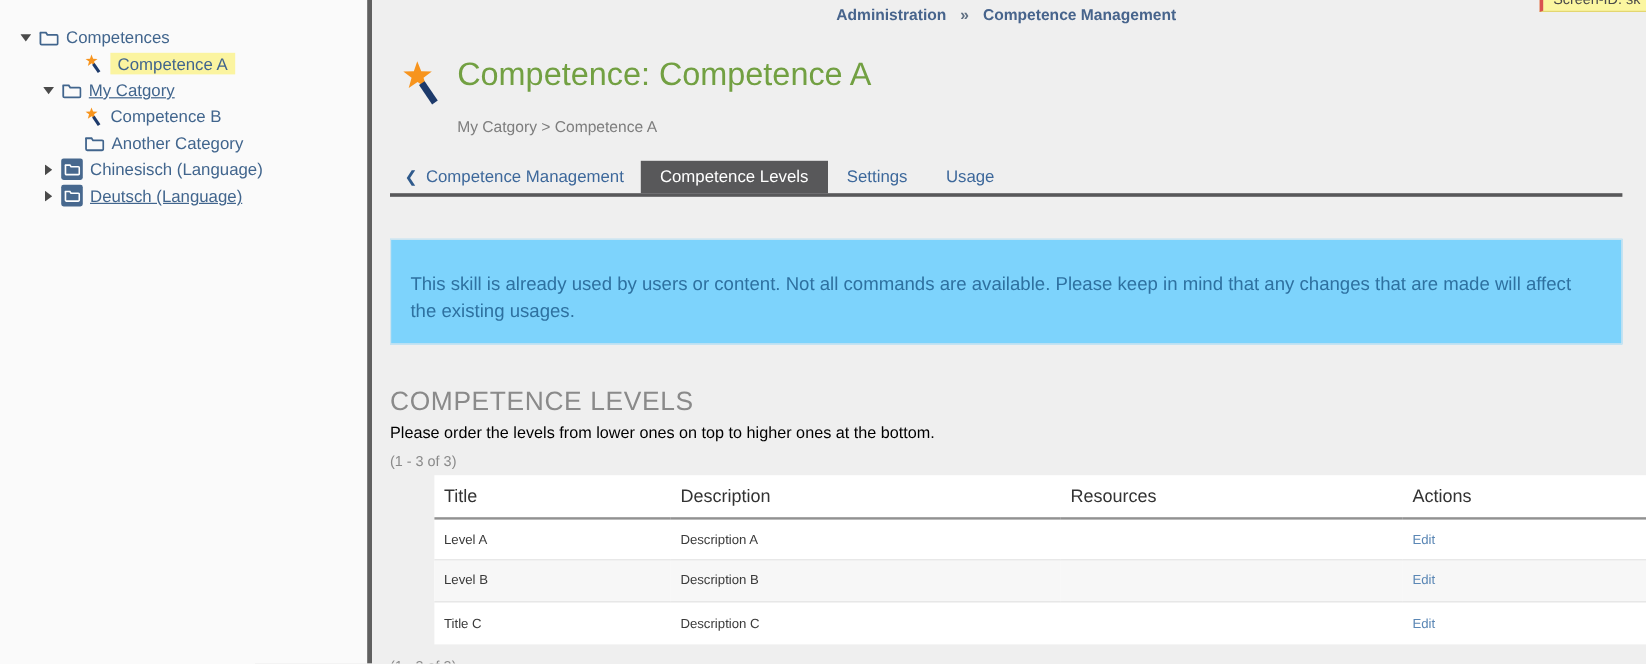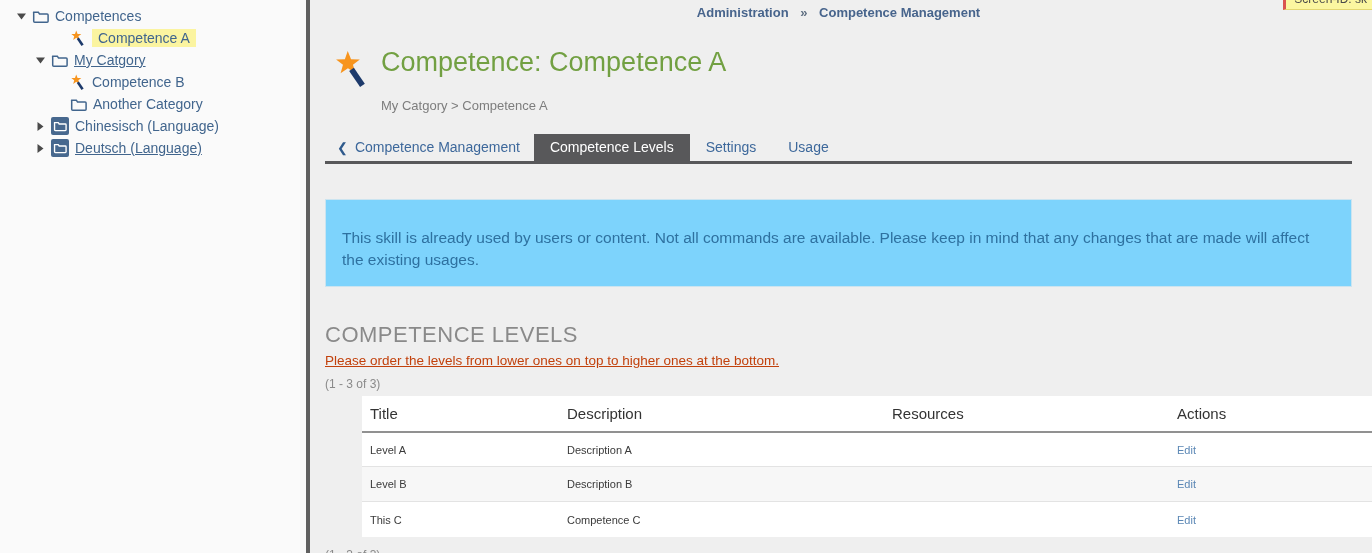--- a/index.html
+++ b/index.html
@@ -6,21 +6,21 @@
   html,body { width:1372px; height:553px; overflow:hidden; }
   body {
     font-family:"Liberation Sans", sans-serif;
     background:#efefef;
     color:#3c3c3c;
     position:relative;
   }
   .layout { display:flex; height:100%; }
 
   
-  .sidebar { width:306px; background:#fafafa; padding-top:5px; flex:none; }
+  .sidebar { width:306px; background:#fafafa; padding-top:20px; flex:none; }
   .tree-row { height:22px; display:flex; align-items:center; white-space:nowrap; }
   .lvl0 { padding-left:14px; }
   .lvl1 { padding-left:33px; }
   .lvl2 { padding-left:70px; }
   .tw { width:14px; display:inline-flex; justify-content:center; margin-right:4px; flex:none; cursor:pointer; }
   .ic { display:inline-flex; margin-right:6px; flex:none; }
   .icbox { width:18px; height:18px; background:#47688e; border-radius:2px; display:inline-flex; align-items:center; justify-content:center; margin-right:6px; flex:none; }
   .tree-label { font-size:14px; color:#41658d; text-decoration:none; cursor:pointer; }
   .tree-label.u { text-decoration:underline; }
   .tree-label.hl { background:#fbf4a0; padding:1px 6px; }
@@ -48,21 +48,21 @@
   .tab { font-size:14px; color:#3d689b; text-decoration:none; padding:5px 16px 6px; cursor:pointer; }
   .tab.active { background:#58585a; color:#ffffff; }
 
   
   .notice { margin-top:35px; background:#7dd3fc; border:1px solid #cbe4f0;
             color:#2e71a0; font-size:15.5px; line-height:1.45; padding:27px 16px 14px; }
 
   
   .section { margin-top:35px; }
   .section-title { font-size:22px; color:#8a8a8a; font-weight:normal; letter-spacing:0.5px; }
-  .section-sub { font-size:13.5px; color:#c2410c; margin-top:5px;text-decoration:underline; }
+  .section-sub { font-size:13.5px; color:#000000; margin-top:5px; }
   .range { font-size:12px; color:#8a8a8a; margin-top:9px; }
 
   
   table.levels { width:100%; border-collapse:collapse; margin-top:5px; background:#ffffff;margin-left:37px; }
   table.levels th { text-align:left; font-weight:normal; font-size:15px; color:#333333;
                     padding:9px 8px; border-bottom:2px solid #919191; height:34px; }
   table.levels td { font-size:11px; color:#3a3a3a; padding:9px 8px; height:35px; }
   table.levels tr + tr td { border-top:1px solid #e3e3e3; }
   table.levels tr.alt td { background:#f7f7f7; }
   col.c-title { width:197px; } col.c-desc { width:325px; } col.c-res { width:285px; }
@@ -232,22 +232,22 @@
             <td></td>
             <td><a class="edit-link">Edit</a></td>
           </tr>
           <tr class="alt">
             <td>Level B</td>
             <td>Description B</td>
             <td></td>
             <td><a class="edit-link">Edit</a></td>
           </tr>
           <tr>
-            <td>This C</td>
-            <td>Competence C</td>
+            <td>Title C</td>
+            <td>Description C</td>
             <td></td>
             <td><a class="edit-link">Edit</a></td>
           </tr>
         </tbody>
       </table>
 
       <div class="range-bottom">(1 - 3 of 3)</div>
     </div>
 
   </div>

